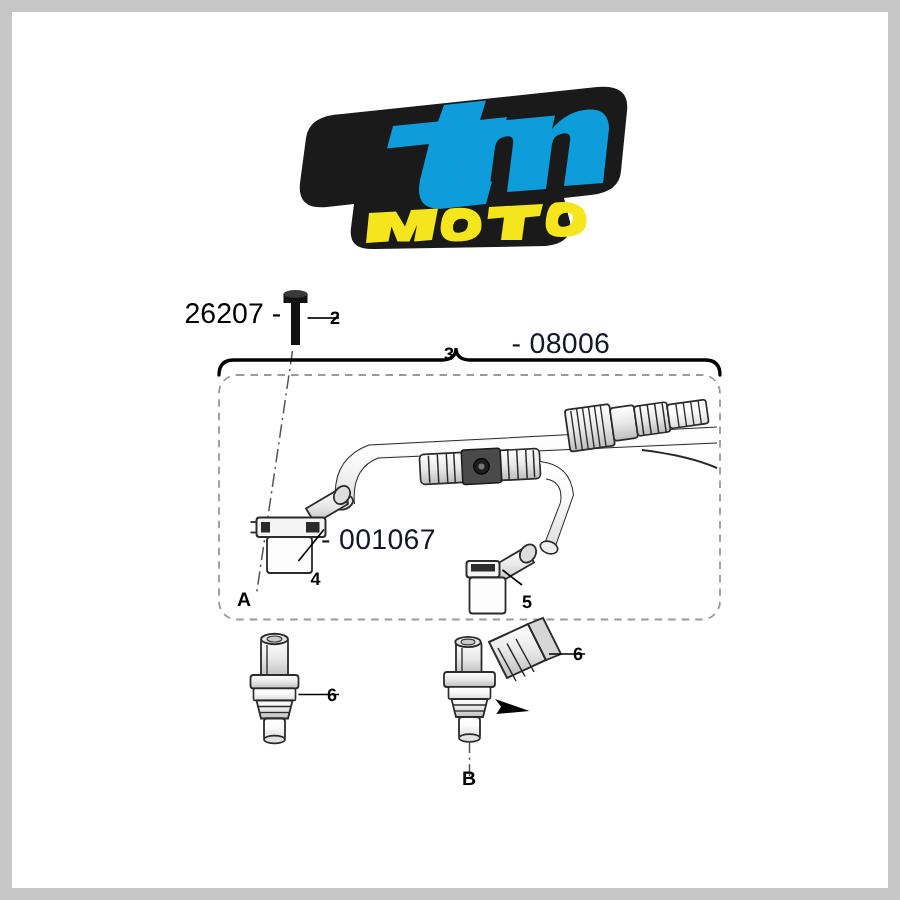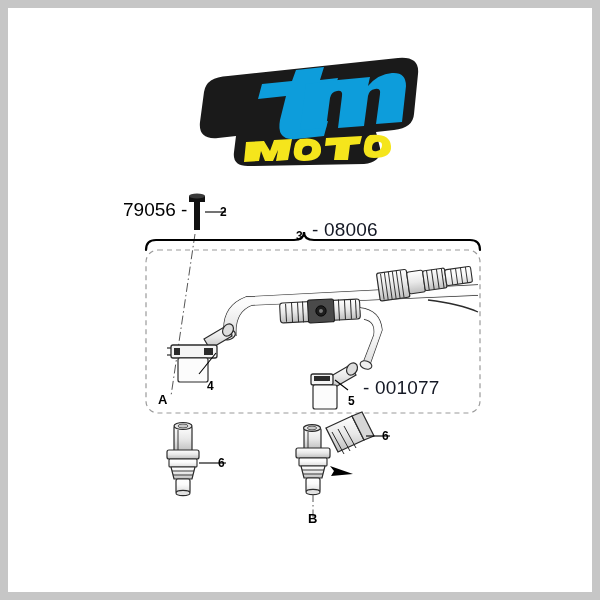--- a/index.html
+++ b/index.html
@@ -200,29 +200,29 @@
       <rect x="298" y="300" width="14" height="14" rx="2" fill="url(#tube)" stroke="#2b2b2b" stroke-width="1.2"></rect>
       <ellipse cx="305" cy="314" rx="7" ry="2.6" fill="#e2e2e2" stroke="#2b2b2b" stroke-width="1.1"></ellipse>
     </g>
     <line x1="358" y1="258" x2="382" y2="258" stroke="#000" stroke-width="1.1"></line>
 
     <path d="M345 296 L322 288 L326 293 L323 298 Z" fill="#000"></path>
 
     <line x1="305" y1="316" x2="305" y2="340" stroke="#555" stroke-width="1" stroke-dasharray="8,3,1.5,3"></line>
   </svg>
 
-  <div class="lbl blacklbl" style="left:115px;top:192px;">79056 -</div>
+  <div class="lbl blacklbl" style="left:115px;top:192px;">26207 -</div>
   <div class="lbl callout" style="left:212px;top:198px;">2</div>
 
   <div class="lbl callout" style="left:288px;top:222px;">3</div>
-  <div class="lbl partnum" style="left:304px;top:212px;">- 08006</div>
-
+  <div class="lbl partnum" style="left:333px;top:212px;">- 08006</div>
+
+  <div class="lbl partnum" style="left:206px;top:343px;">- 001067</div>
   <div class="lbl callout" style="left:199px;top:372px;">4</div>
 
-  <div class="lbl partnum" style="left:355px;top:370px;">- 001077</div>
   <div class="lbl callout" style="left:340px;top:387px;">5</div>
 
   <div class="lbl marker" style="left:150px;top:385px;">A</div>
 
   <div class="lbl callout" style="left:210px;top:449px;">6</div>
   <div class="lbl callout" style="left:374px;top:422px;">6</div>
 
 
   <div class="lbl marker" style="left:300px;top:504px;">B</div>
 

